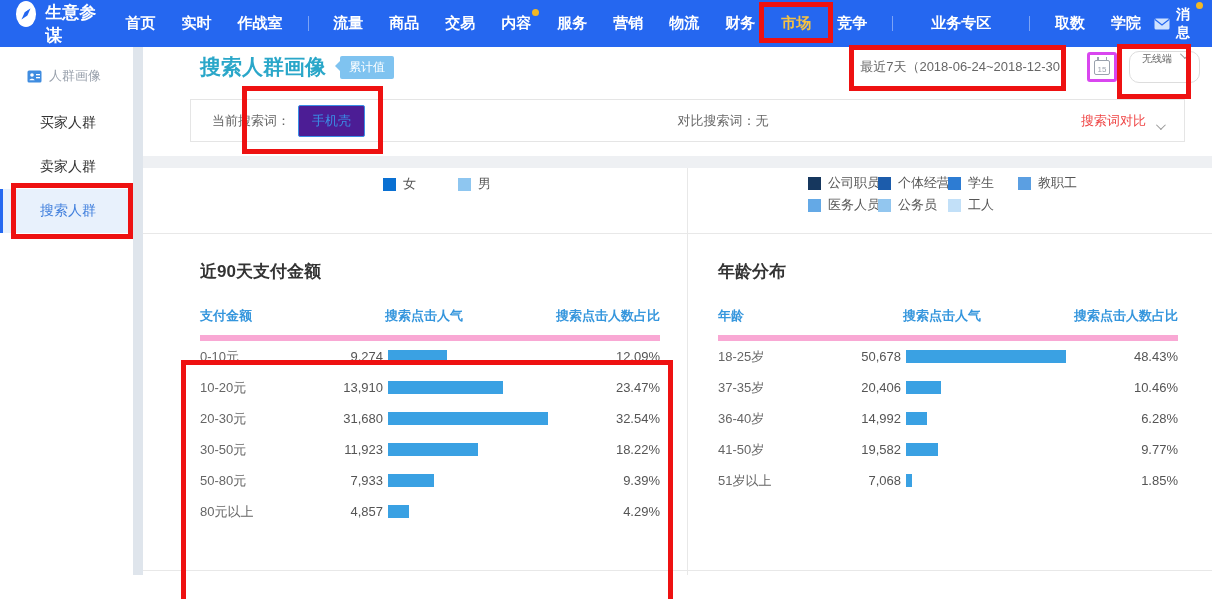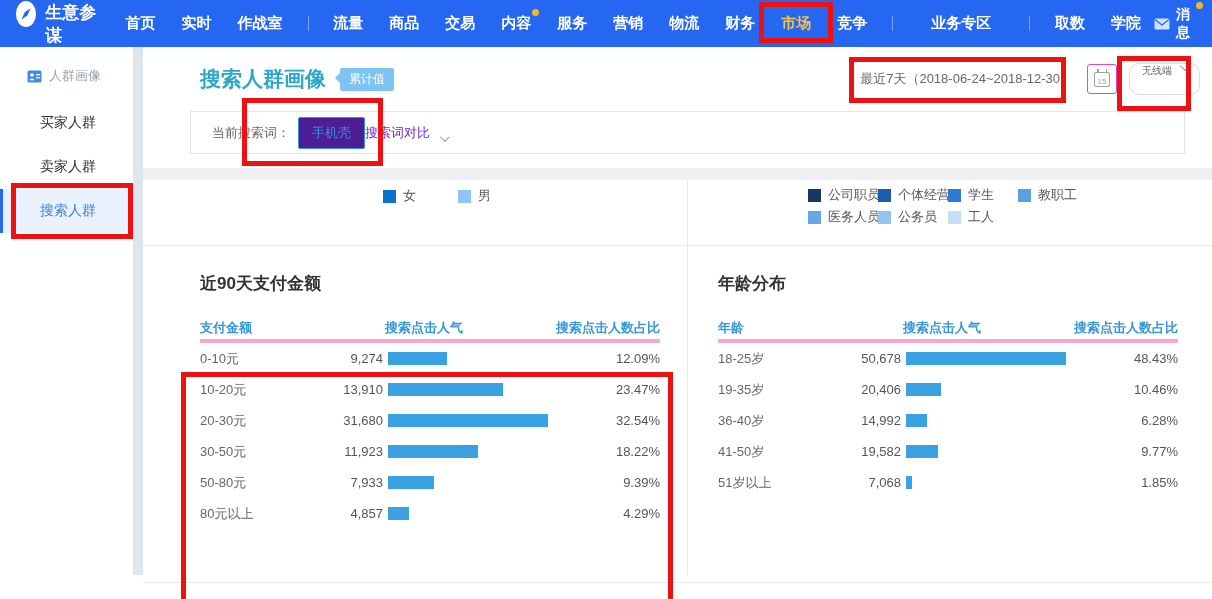--- a/index.html
+++ b/index.html
@@ -25,56 +25,56 @@
   
   .layout { display:flex; height:528px; }
   .sidebar { width:133px; background:#fff; padding-top:20px; flex:none; }
   .side-section { display:flex; align-items:center; gap:7px; padding-left:27px; color:#9aa2ad; font-size:13px; height:18px; }
   .side-items { margin-top:16px; }
   .side-item { height:44px; line-height:44px; padding-left:40px; font-size:14px; color:#333; cursor:pointer; position:relative;font-family:Liberation Serif, serif; }
   .side-item.selected { background:#e8f1fc; color:#4381dd; border-left:3px solid #2468f0; padding-left:37px; }
   .side-strip { width:10px; background:#dfe5ec; flex:none; }
   .main { flex:1; display:flex; flex-direction:column; background:#fff; min-width:0; }
   
-  .header-sec { padding:16px 27px 0 47px; }
+  .header-sec { padding:4px 27px 0 47px; }
   .title-row { display:flex; align-items:center; margin-right:-15px; }
   .page-title { font-size:21px; font-weight:bold; color:#2aa7c9; margin-left:10px; }
   .cum-badge { background:#7fc3f0; color:#fff; font-size:12px; padding:3px 9px; border-radius:2px; margin-left:14px; position:relative; }
   .cum-badge::before { content:''; position:absolute; left:-5px; top:5px; border-top:5px solid transparent; border-bottom:5px solid transparent; border-right:5px solid #7fc3f0; }
   .title-right { margin-left:auto; display:flex; align-items:center; }
   .date-wrap { font-size:13px; color:#666; position:relative; cursor:pointer; white-space:nowrap; }
-  .cal-btn { width:30px; height:30px; border:1px solid #d946ef; border-radius:3px; margin-left:14px; display:flex; align-items:center; justify-content:center; cursor:pointer; background:#fff; }
+  .cal-btn { width:30px; height:30px; border:3px solid #d946ef; border-radius:3px; margin-left:14px; display:flex; align-items:center; justify-content:center; cursor:pointer; background:#fff; }
   .cal-ic { width:16px; height:15px; border:1.5px solid #9aa2ad; border-radius:2px; position:relative; font-size:8px; color:#9aa2ad; display:flex; align-items:flex-end; justify-content:center; }
   .cal-ic::before, .cal-ic::after { content:''; position:absolute; top:-4px; width:1.5px; height:4px; background:#9aa2ad; }
   .cal-ic::before { left:2px; } .cal-ic::after { right:2px; }
   .terminal-select { border:1px solid #ddd; border-radius:10px; height:32px; padding:0 12px; margin-left:12px; display:flex; align-items:flex-start; gap:8px; font-size:10px; color:#666; background:#fff; cursor:pointer; position:relative; }
   .chev { width:7px; height:7px; border-right:1.5px solid #999; border-bottom:1.5px solid #999; transform:rotate(45deg) translateY(-2px); display:inline-block; }
   
   .filter-bar { margin-top:16px; border:1px solid #e5e5e5; height:43px; display:flex; align-items:center; padding:0 21px; font-size:13px; color:#666; }
   .term-btn { border:1px solid #3a8ee6; color:#3a8ee6; background:#4c1d95; font-size:13px; padding:6px 13px; border-radius:2px; margin-left:8px; cursor:pointer; position:relative; font-family:inherit; }
   .compare { flex:1; text-align:center; }
-  .filter-action { display:flex; align-items:flex-end; gap:10px; cursor:pointer; color:#6d28d9; }
+  .filter-action { display:flex; align-items:flex-end; gap:10px; cursor:pointer; color:#ef4444; }
   .gray-band { height:12px; background:#eef0f3; margin-top:14px; }
   
   .charts { flex:1; display:flex; min-height:0; }
   .col-left { width:545px; flex:none; border-right:1px solid #e8e8e8; display:flex; flex-direction:column; position:relative; }
   .col-right { flex:1; display:flex; flex-direction:column; }
   .legend-zone { height:66px; border-bottom:1px solid #e8e8e8; flex:none; }
   .gender-legend { display:flex; gap:42px; padding:7px 0 0 240px; }
   .legend-item { display:flex; align-items:center; gap:7px; font-size:13px; color:#555; cursor:pointer; white-space:nowrap; }
   .sw { width:13px; height:13px; flex:none; }
   .occ-legend { padding:4px 0 0 120px; }
   .occ-row { display:flex; height:22px; align-items:center; }
   .occ-row .legend-item { width:70px; flex:none; overflow:visible; }
   .panel { height:337px; border-bottom:1px solid #e8e8e8; padding-top:26px; flex:none; }
   .panel-l { padding-left:57px; }
   .panel-r { padding-left:30px; }
   .panel-title { font-size:17px; font-weight:bold; color:#333; }
   .ptable { width:460px; margin-top:24px; font-size:13px; }
-  .thead { display:flex; align-items:flex-end; border-bottom:4px solid #f9a8d4; padding-bottom:2px; }
+  .thead { display:flex; align-items:flex-end; border-bottom:6px solid #f9a8d4; padding-bottom:10px; }
   .th { color:#3596dd; font-weight:bold; cursor:pointer; }
   .th1 { width:185px; }
   .th3 { margin-left:auto; }
   .trow { display:flex; align-items:center; height:31px; }
   .trow:first-of-type { margin-top:7px; }
   .c-label { width:110px; color:#666; }
   .c-value { width:73px; text-align:right; color:#555; }
   .c-bar { width:170px; margin-left:5px; display:flex; align-items:center; }
   .bar { height:13px; background:#3aa1e3; }
   .c-pct { flex:1; text-align:right; color:#555; }
@@ -177,20 +177,21 @@
           </span>
         </span>
       </div>
 
       <div class="filter-bar">
         <span>当前搜索词：</span>
         <button class="term-btn">
           <span>手机壳</span>
           <span class="ann" style="left:-57px;top:-20px;width:141px;height:68px;"></span>
         </button>
+        <span class="compare">对比搜索词：无</span>
         <span class="filter-action">
           <span>搜索词对比</span>
           <span class="chev"></span>
         </span>
       </div>
     </div>
 
     <div class="gray-band"></div>
 
     <div class="charts">
@@ -316,21 +317,21 @@
             </div>
             <div class="trow">
               <span class="c-label">18-25岁</span>
               <span class="c-value">50,678</span>
               <span class="c-bar">
                   <span class="bar" style="width: 160px;"></span>
                 </span>
               <span class="c-pct">48.43%</span>
             </div>
             <div class="trow">
-              <span class="c-label">19-35岁</span>
+              <span class="c-label">37-35岁</span>
               <span class="c-value">20,406</span>
               <span class="c-bar">
                   <span class="bar" style="width: 35px;"></span>
                 </span>
               <span class="c-pct">10.46%</span>
             </div>
             <div class="trow">
               <span class="c-label">36-40岁</span>
               <span class="c-value">14,992</span>
               <span class="c-bar">

